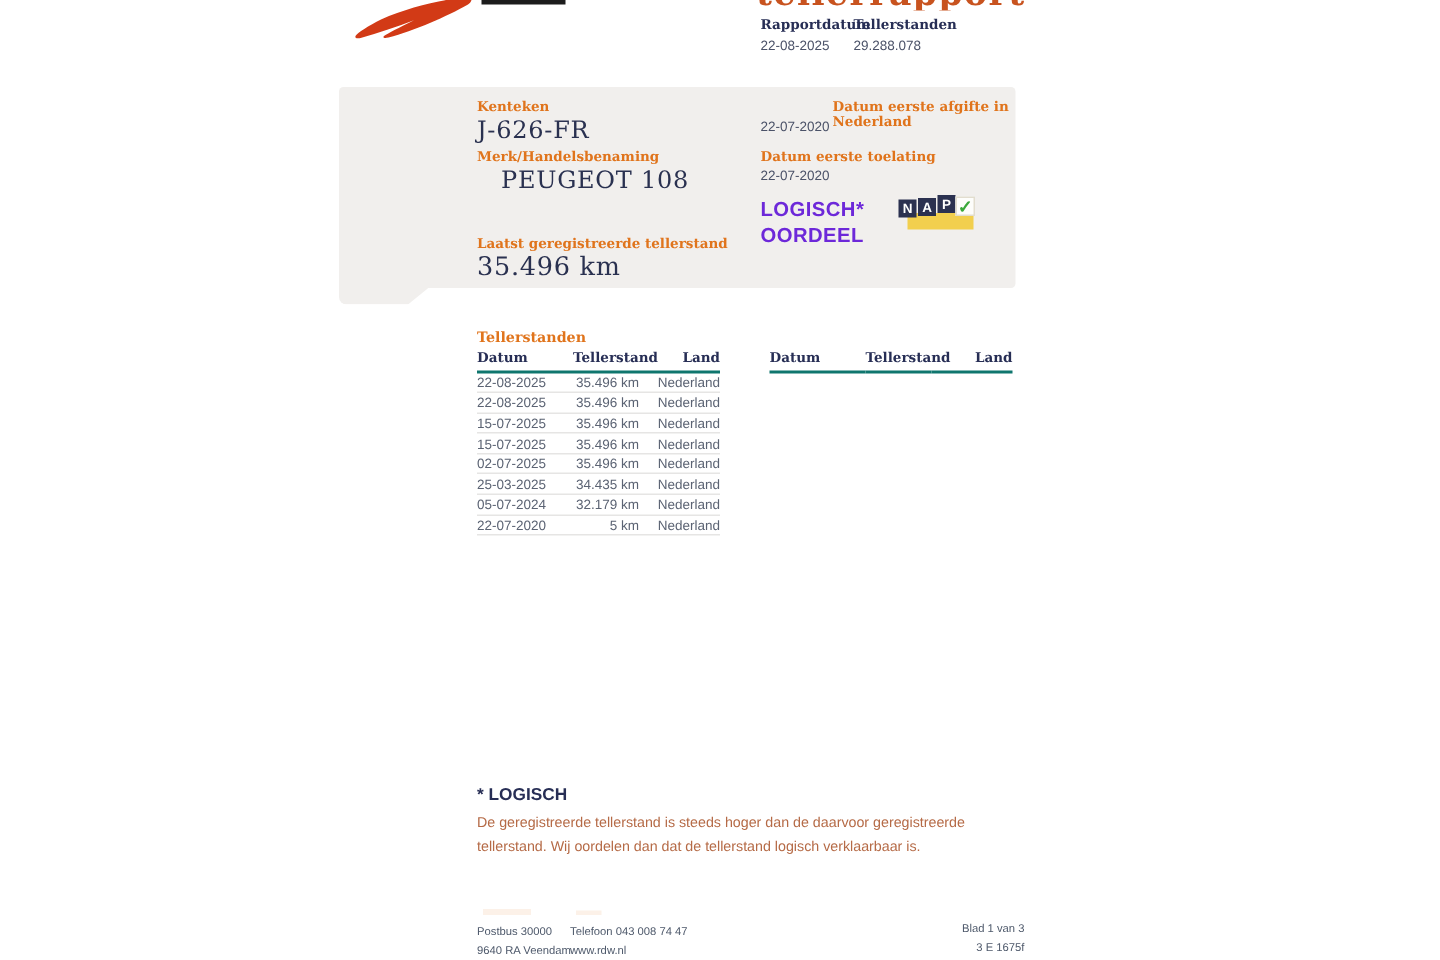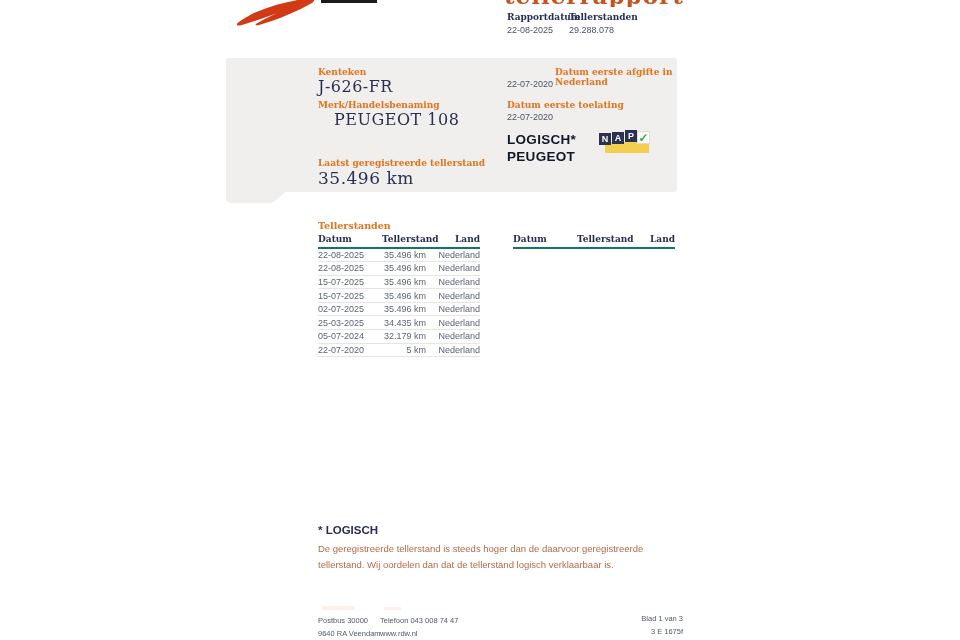--- a/index.html
+++ b/index.html
@@ -20,21 +20,21 @@
   
   #card { position:absolute; left:226px; top:58px; width:451px; height:134px;
           background:#f1efed; border-radius:3px 3px 3px 0; }
   #card-tab { position:absolute; left:226px; top:190px; width:62px; height:13px; background:#f1efed;
           border-radius:0 0 0 5px;
           clip-path:polygon(0 0, 62px 0, 46px 13px, 0 13px); }
   .lbl { position:absolute; font-family:"DejaVu Serif", serif; font-weight:bold; font-size:9px; color:#e0741c; }
   .val-lg { position:absolute; font-family:"DejaVu Serif", serif; font-size:16px; color:#2a3150; letter-spacing:0.5px; }
   .val-sm { position:absolute; font-size:9px; color:#4b5268; }
   #oordeel { position:absolute; left:281px; top:73px; font-weight:bold; font-size:13.5px;
-             line-height:17px; color:#0f172a; letter-spacing:0.3px; }
+             line-height:17px; color:#6d28d9; letter-spacing:0.3px; }
 
   
   #nap { position:absolute; left:372px; top:70px; width:58px; height:28px; }
   #nap .yellow { position:absolute; left:7px; top:14px; width:44px; height:11px; background:#f2cf4e; }
   #nap .tile { position:absolute; width:12px; height:12px; background:#2b3150; color:#ffffff;
                font-weight:bold; font-size:9px; text-align:center; line-height:12px; }
   #nap .tile.n { left:1px;  top:5px; }
   #nap .tile.a { left:14px; top:4px; }
   #nap .tile.p { left:27px; top:2px; }
   #nap .check { position:absolute; left:39px; top:3px; width:13px; height:13px; background:#fdfdfb;
@@ -92,21 +92,21 @@
     <div class="val-lg" style="left:92px; top:52px;margin-left:16px;">PEUGEOT 108</div>
 
     <div class="lbl" style="left:281px; top:9px;margin-left:48px;">Datum eerste afgifte in Nederland</div>
     <div class="val-sm" style="left:281px; top:21px;">22-07-2020</div>
 
     <div class="lbl" style="left:281px; top:42px;">Datum eerste toelating</div>
     <div class="val-sm" style="left:281px; top:54px;">22-07-2020</div>
 
     <div id="oordeel">
       <div>LOGISCH*</div>
-      <div>PEUGEOT</div>
+      <div>OORDEEL</div>
     </div>
 
     <div id="nap">
       <div class="yellow"></div>
       <div class="tile n">N</div>
       <div class="tile a">A</div>
       <div class="tile p">P</div>
       <div class="check">✓</div>
     </div>
 

